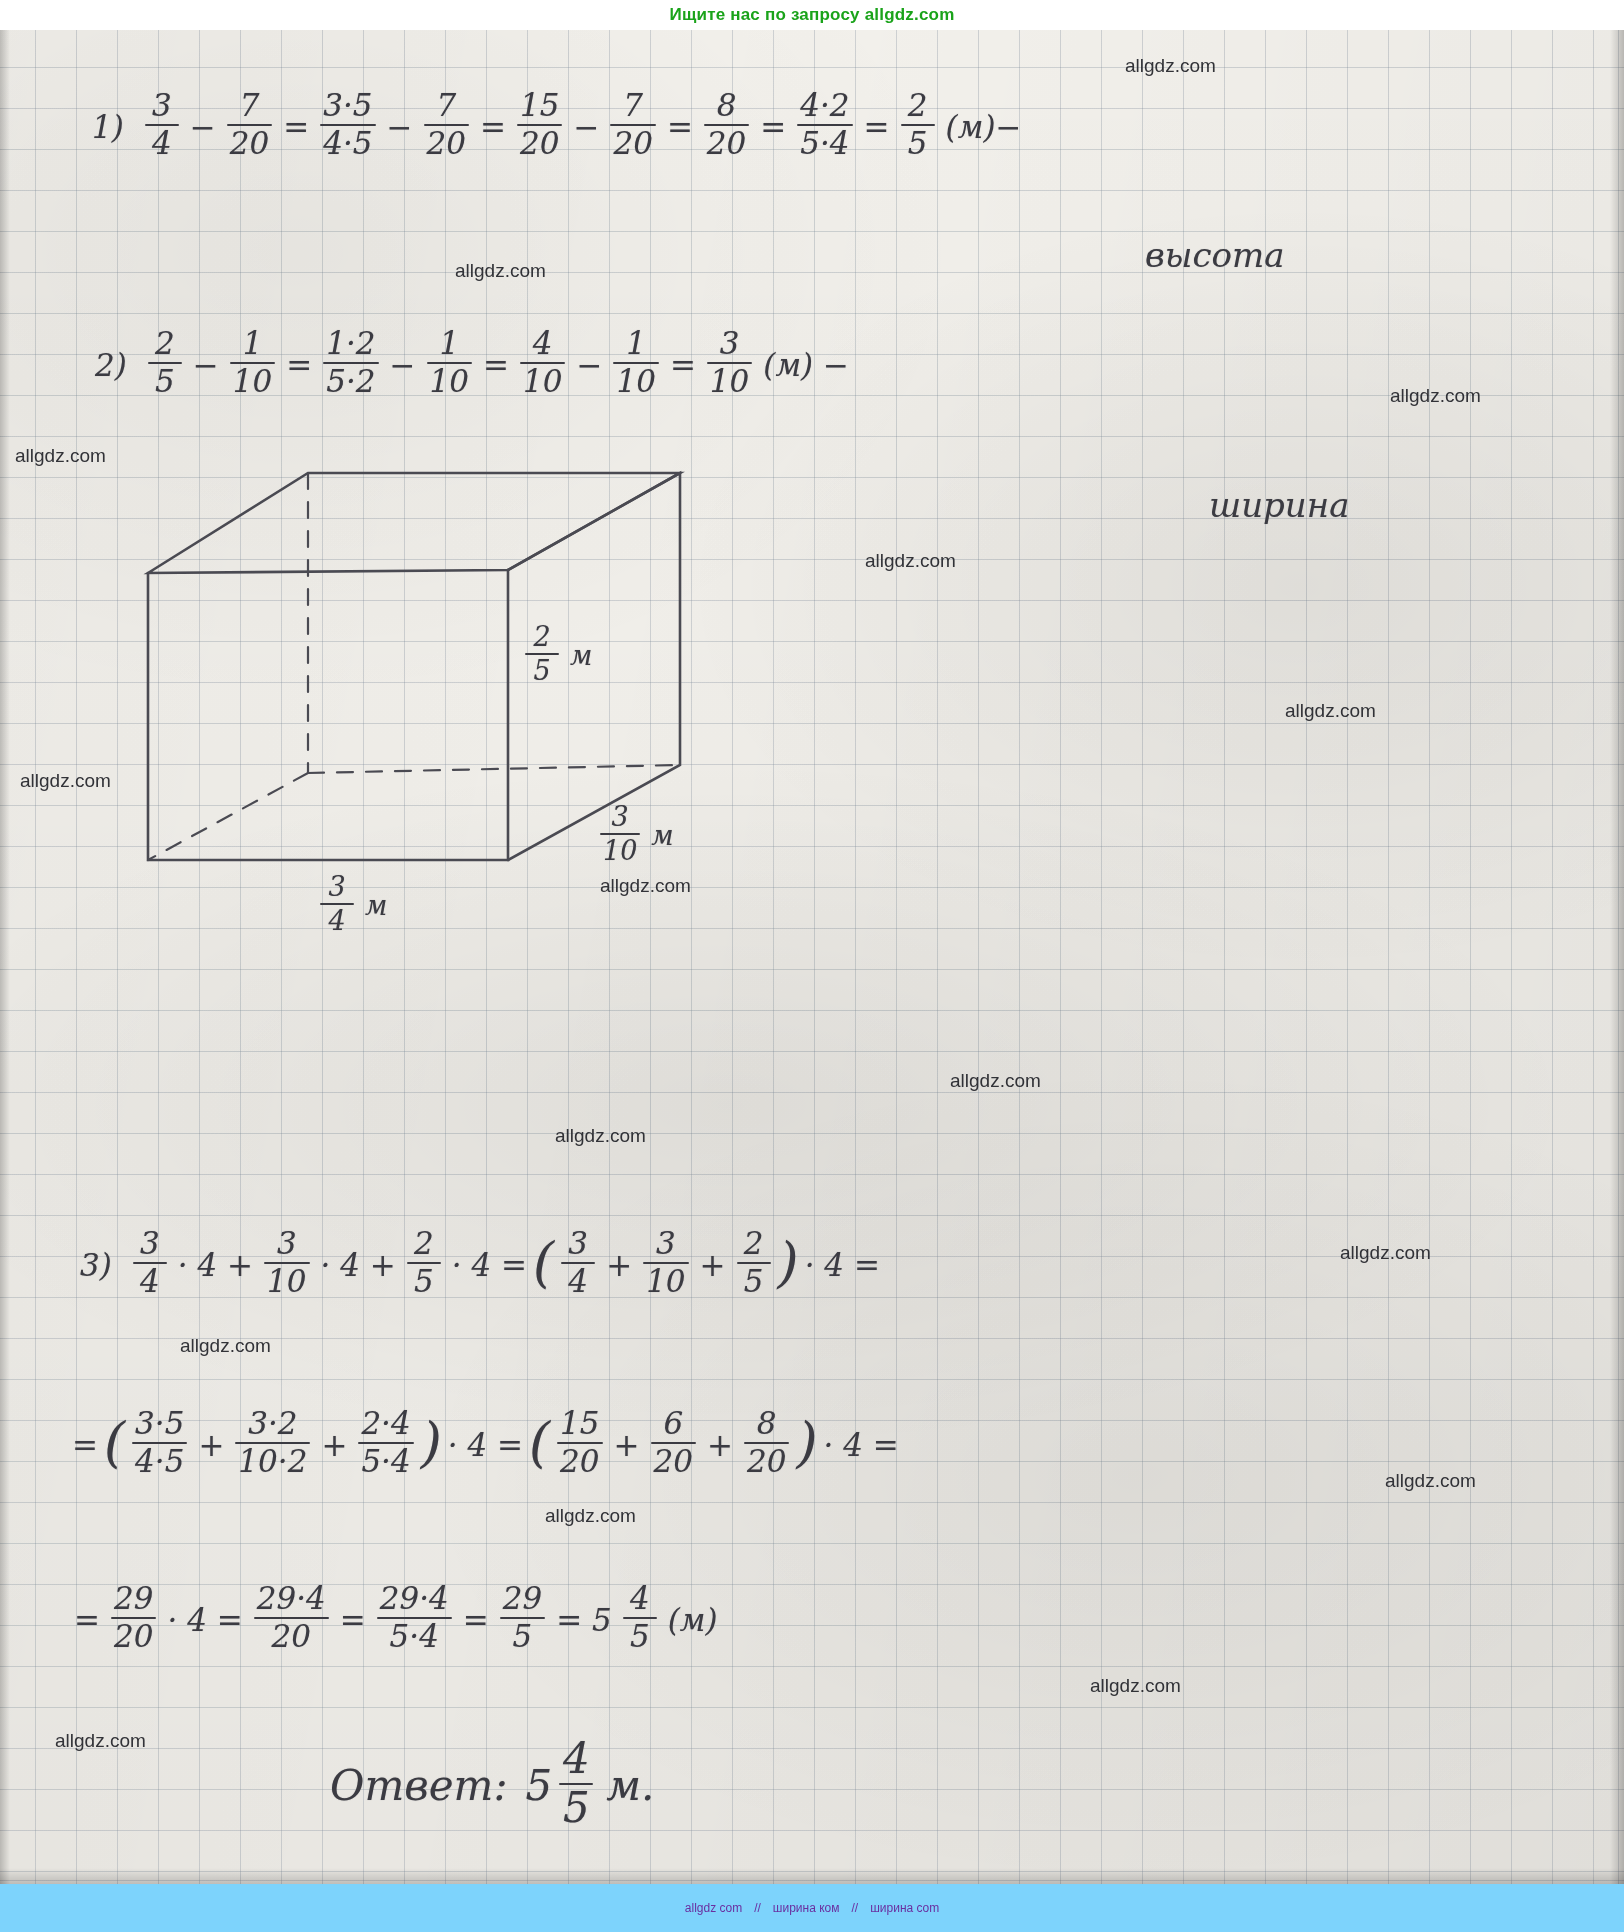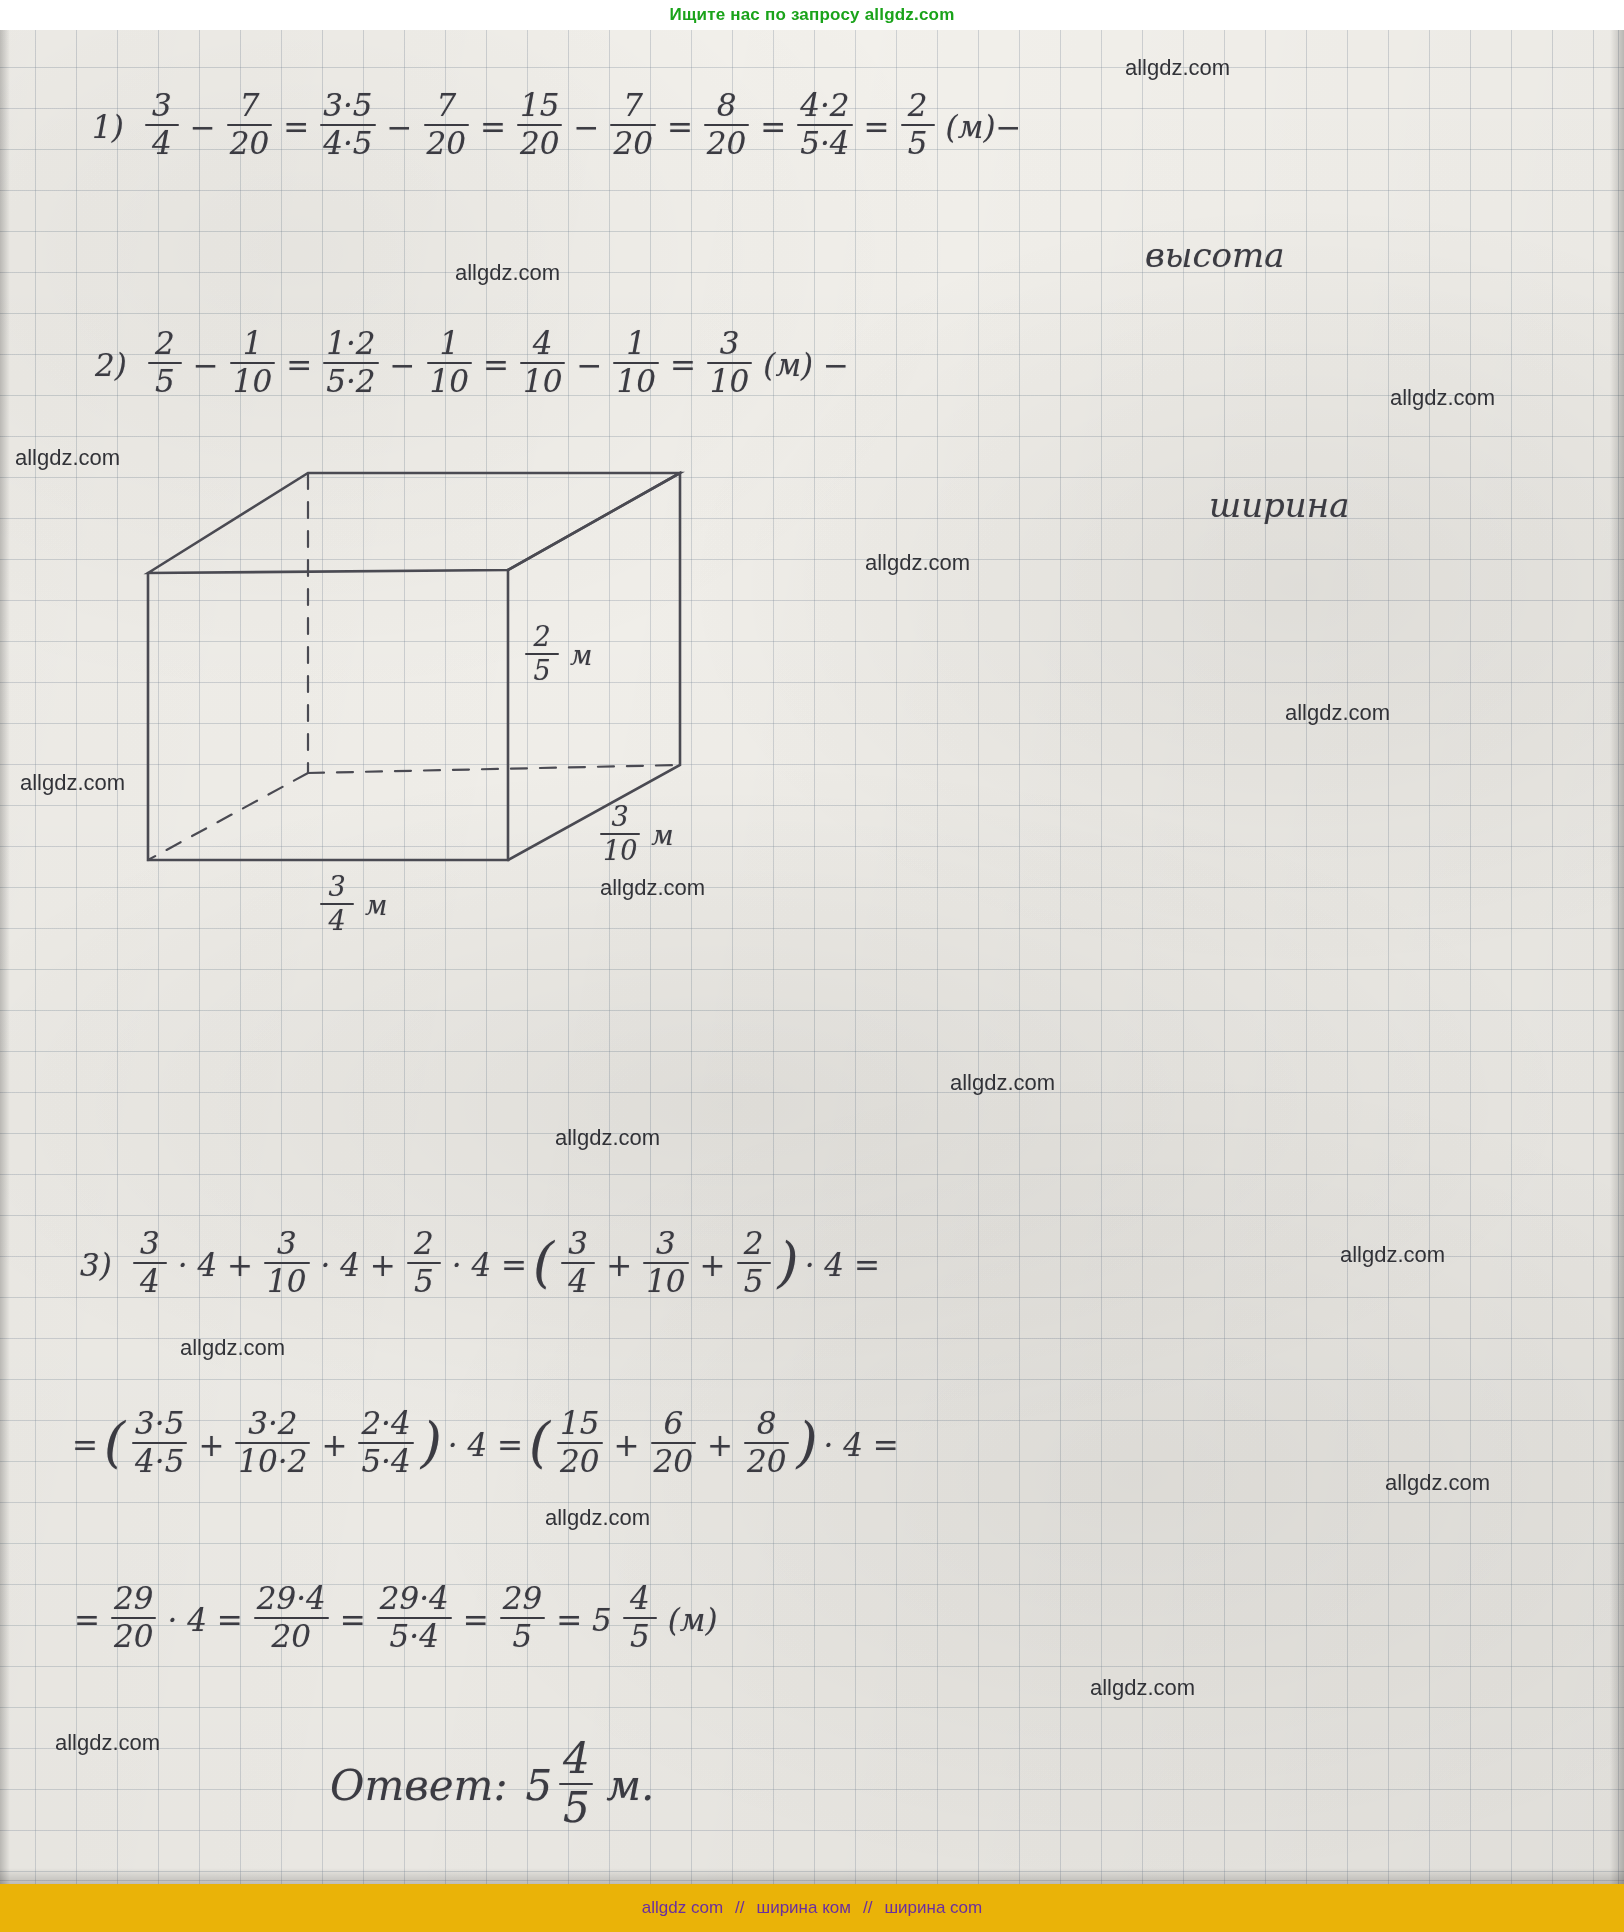--- a/index.html
+++ b/index.html
@@ -31,23 +31,23 @@
     letter-spacing: .2px;
     z-index: 40;
   }
 
   
   .bottom-banner {
     position: absolute;
     bottom: 0; left: 0;
     width: 1624px;
     height: 48px;
-    background: #eab308;
+    background: #7dd3fc;
     color: #6a2fa0;
-    font-size: 17px;
+    font-size: 12px;
     display: flex;
     align-items: center;
     justify-content: center;
     z-index: 40;
   }
   .bottom-banner span { margin: 0 6px; }
 
   
   .page {
     position: absolute;
@@ -141,21 +141,21 @@
     width: 540px;
     height: 460px;
   }
   .cube-wrap svg { display: block; overflow: visible; }
 
   
   .wm {
     position: absolute;
     color: #23242a;
     font-family: "Liberation Sans", sans-serif;
-    font-size: 22px;
+    font-size: 19px;
     opacity: .92;
     white-space: nowrap;
     z-index: 30;
   }
 </style>
 </head>
 <body>
 
 <div class="top-banner">
   <span>Ищите нас по запросу allgdz.com</span>

